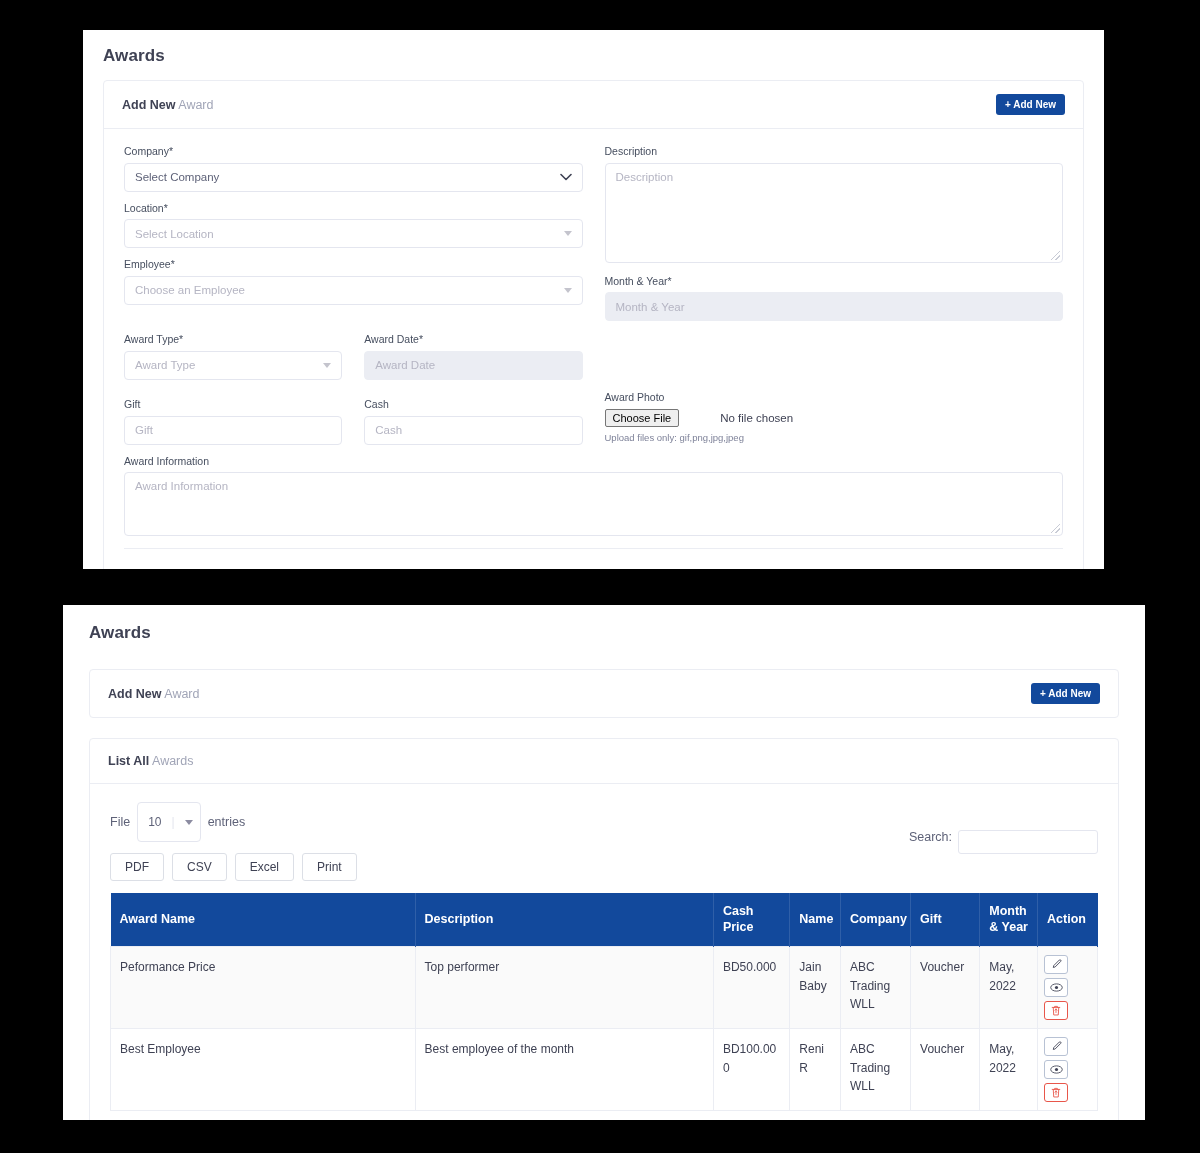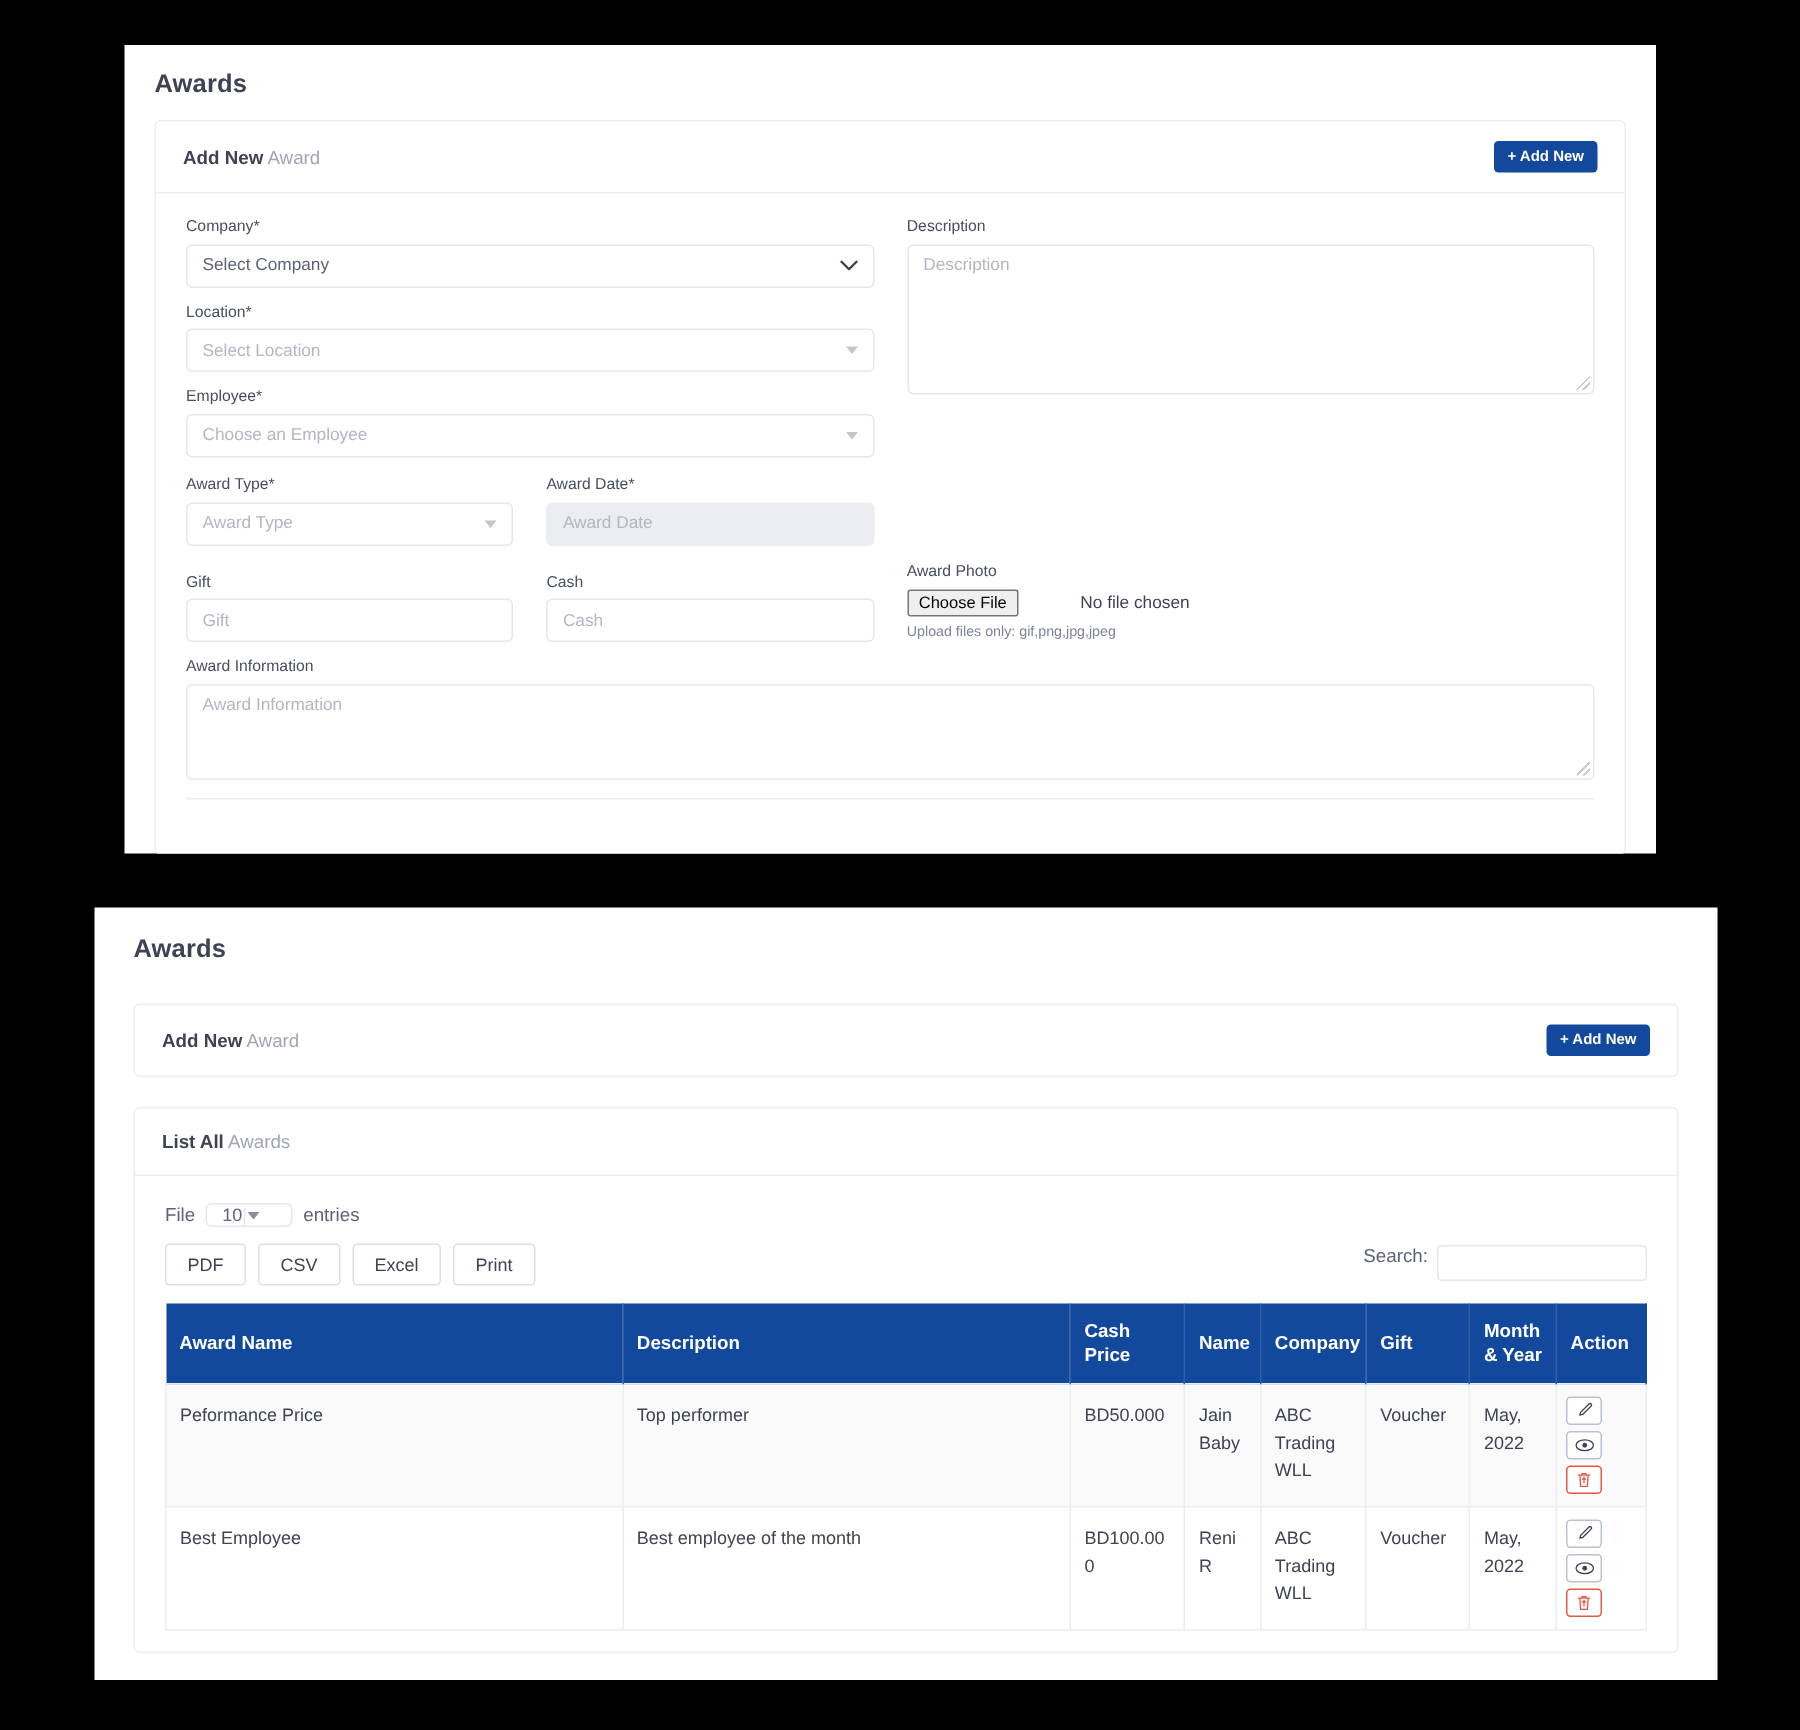--- a/index.html
+++ b/index.html
@@ -158,26 +158,27 @@
 
   
   .dt-body { padding:18px 20px 14px 20px; }
   .dt-top { display:flex; align-items:flex-start; justify-content:space-between; }
   .dt-len { font-size:12.5px; color:#5e6278; display:flex; align-items:center; gap:7px; }
   .len-select {
     display:inline-flex;
     align-items:center;
     border:1px solid #e4e6ef;
     border-radius:4px;
-    height:16px;
+    height:40px;
     padding:0 7px 0 10px;
     min-width:58px;
     font-size:12px;
     color:#5e6278;
     background:#fff;
+    gap:10px;
     cursor:pointer;
   }
   .len-select .sep { color:#e4e6ef; }
   .len-select .caret-sm {
     width:0;height:0;
     border-left:4px solid transparent;
     border-right:4px solid transparent;
     border-top:5px solid #8c8ca1;
   }
   .dt-buttons { display:flex; gap:8px; margin-top:11px; }
@@ -306,20 +307,26 @@
           <div class="col">
 
             <div class="fld">
               <label class="fld-label">Description</label>
               <div class="ta" style="height:100px;">
                 <span>Description</span>
                 <span class="resize"></span>
               </div>
             </div>
 
+            <div class="fld" style="margin-top:12px;">
+              <label class="fld-label">Month &amp; Year*</label>
+              <div class="ctl filledbg">
+                <span>Month &amp; Year</span>
+              </div>
+            </div>
 
           </div>
         </div>
 
         <div class="row2" style="margin-top:2px;">
           <div class="col">
             <div class="two-col-split">
               <div class="col fld">
                 <label class="fld-label">Award Type*</label>
                 <div class="ctl">

